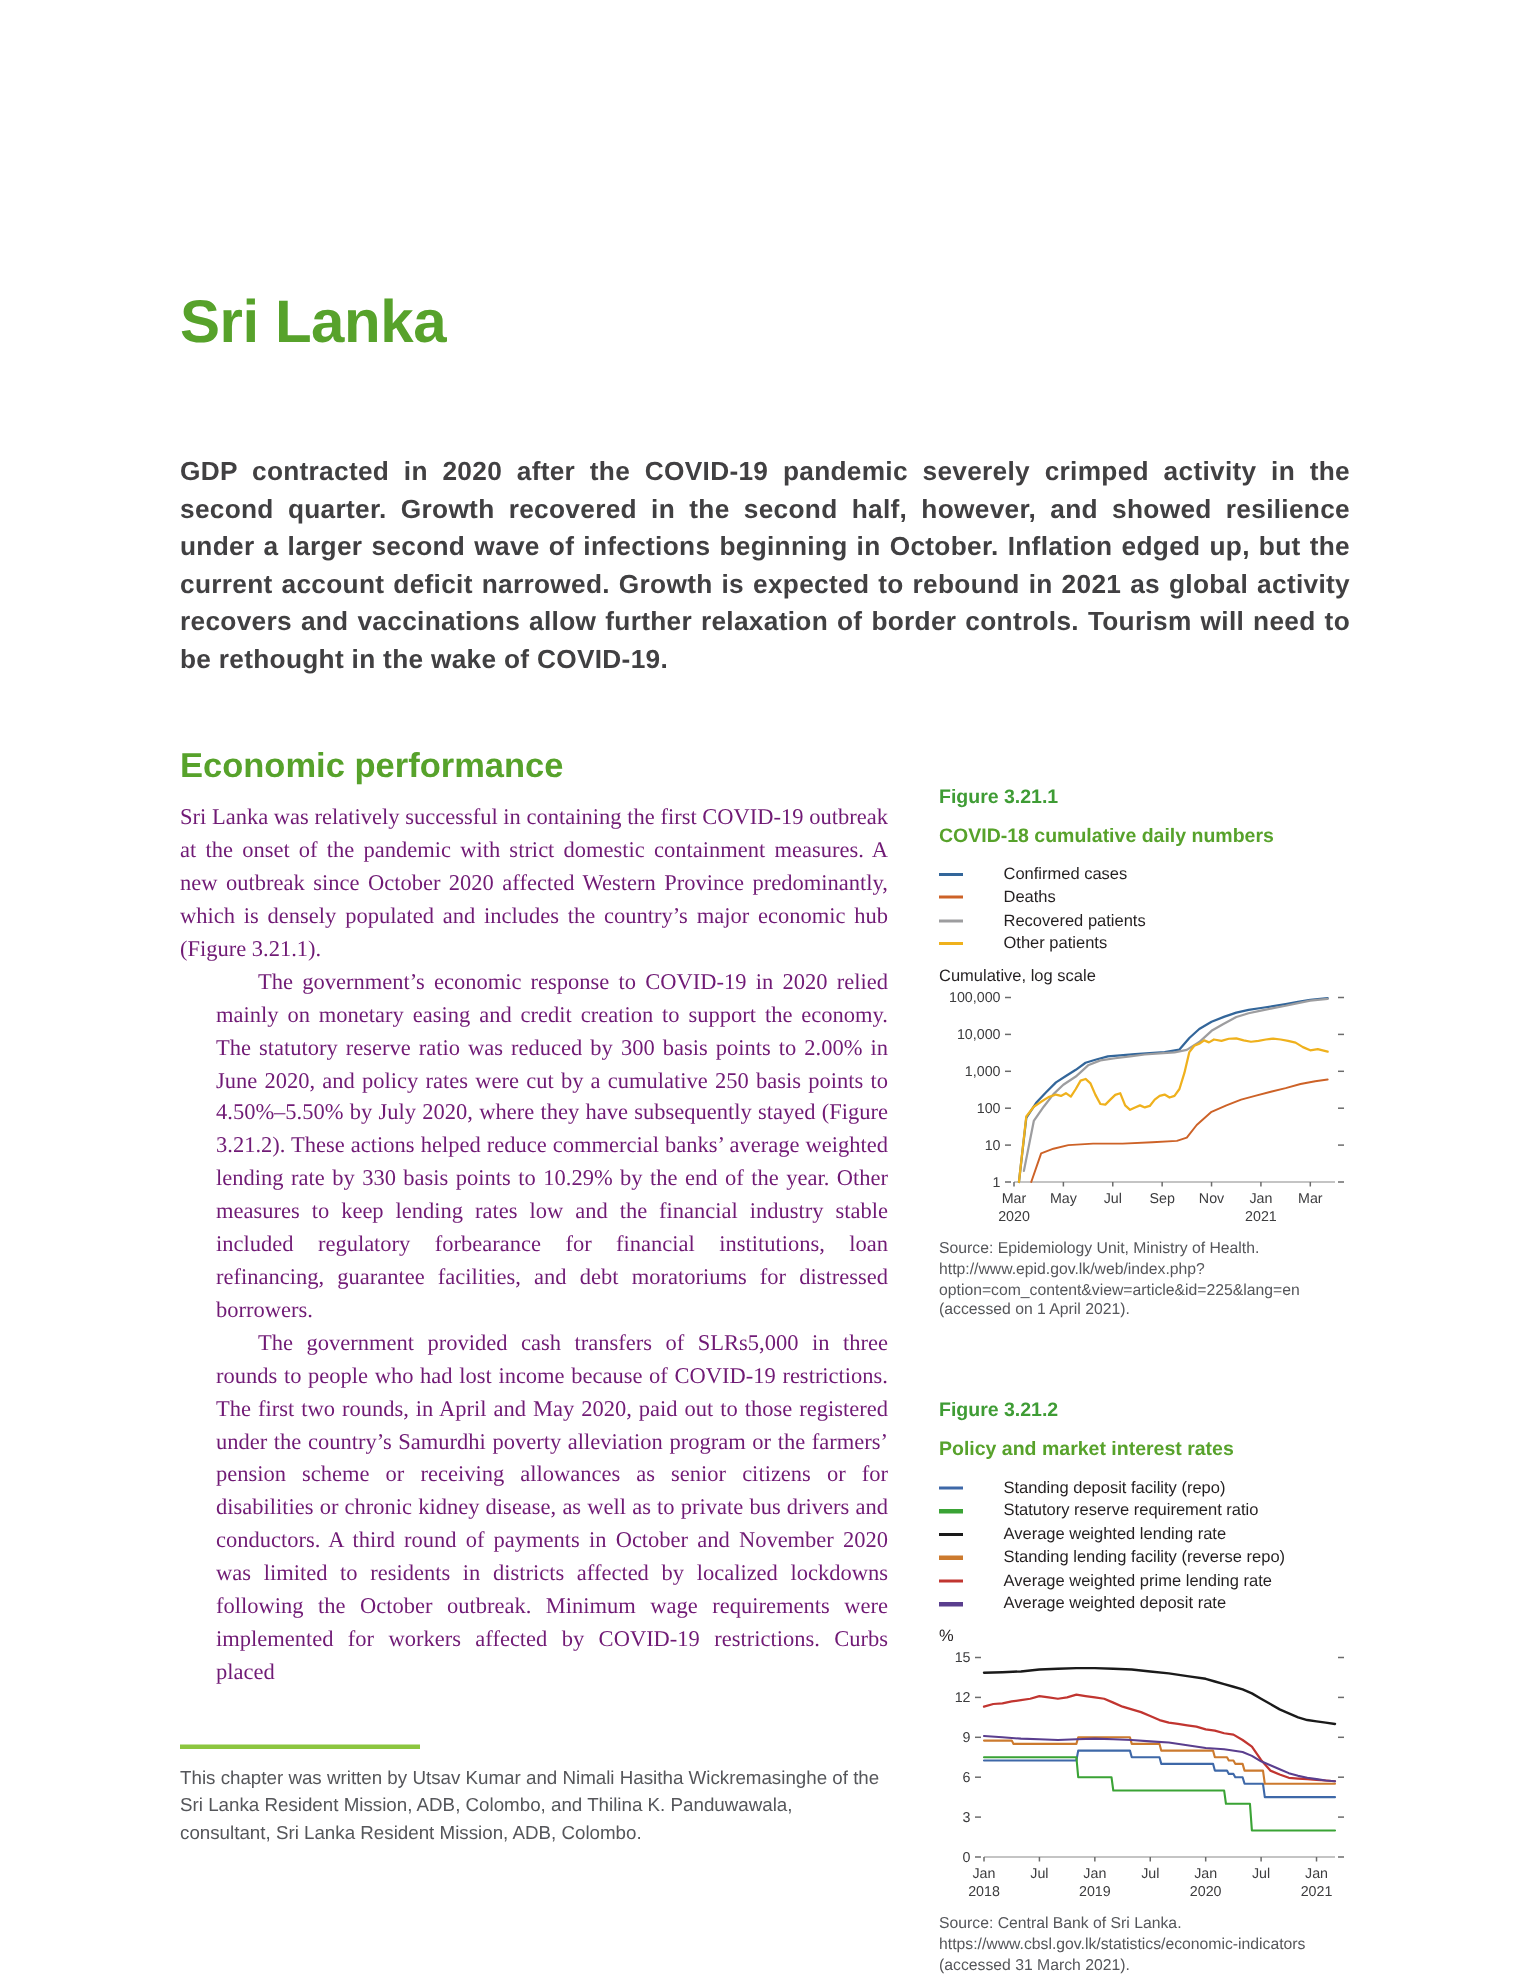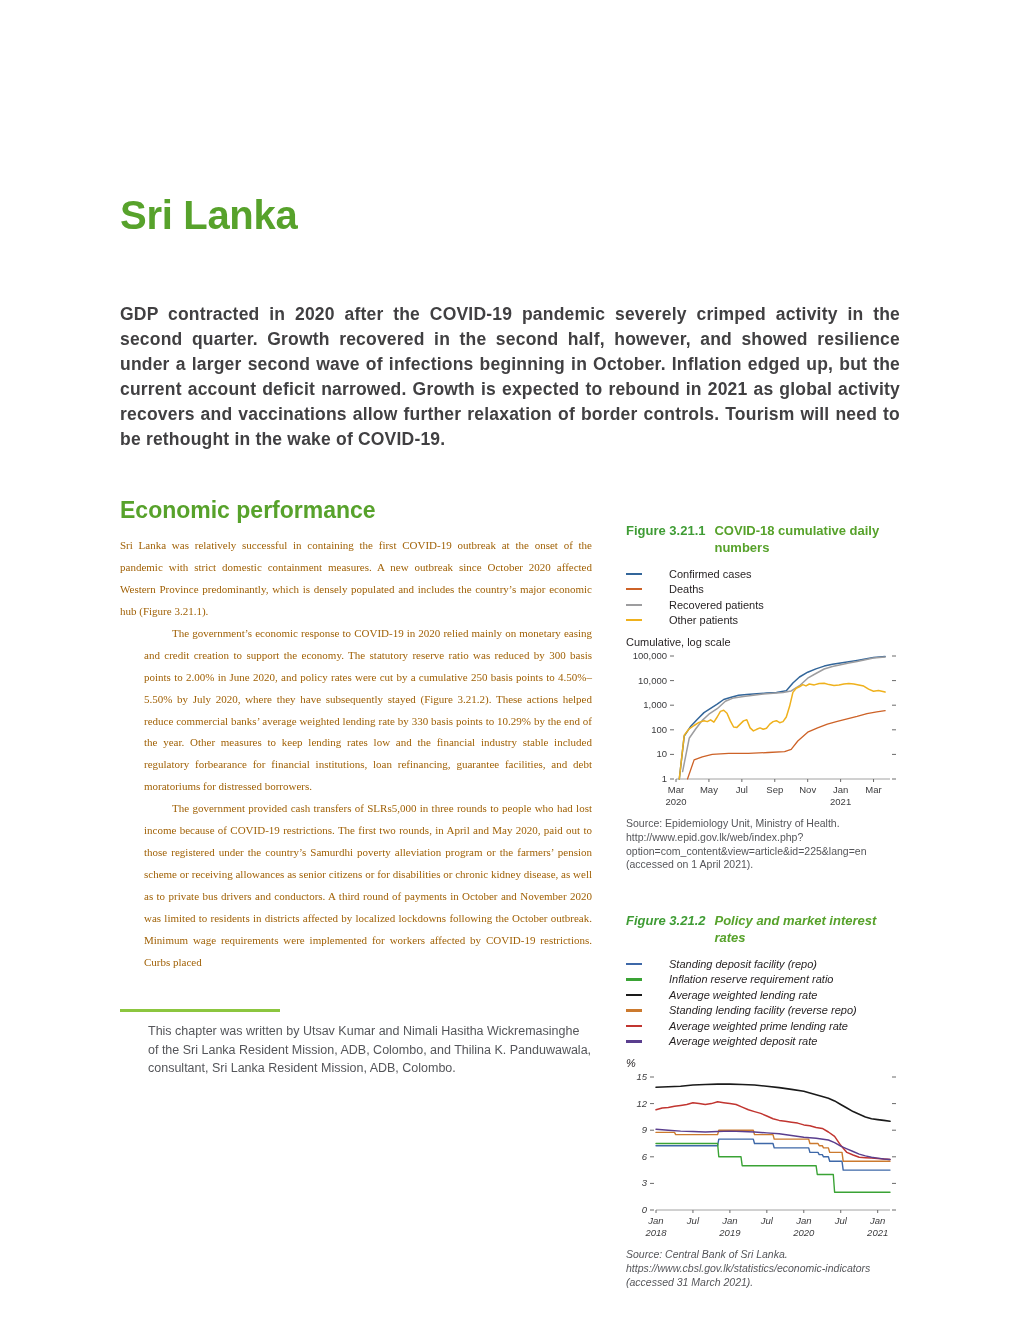--- a/index.html
+++ b/index.html
@@ -19,33 +19,33 @@
     color:#414042; text-align:justify; letter-spacing:0.2px;
   }
   .columns { display:flex; margin-top:46px; gap:34px; }
   .left-col { width:472px; }
   .right-col { width:274px; flex-shrink:0; }
 
   .section-heading {
     font-size:23px; line-height:1.1; font-weight:700; color:#57a22b; margin-bottom:12px;
   }
   .body-para {
-    font-family:"Liberation Serif", serif; font-size:11px; line-height:21.9px;
-    color:#a16207; text-align:justify;
+    font-family:"Liberation Serif", serif; font-size:15px; line-height:21.9px;
+    color:#701a75; text-align:justify;
   }
   .body-para.indent { text-indent:28px;margin-left:24px; }
 
   .footnote-rule { margin-top:36px; width:160px; height:3px; background:#8cc63f; }
   .footnote {
-    margin-top:10px; font-size:12.5px; line-height:18.5px; color:#55565a;margin-left:28px;
+    margin-top:10px; font-size:12.5px; line-height:18.5px; color:#55565a;
   }
 
   .figure { margin-top:24px; }
-  .figure + .figure { margin-top:40px;font-style:italic; }
-  .fig-head { display:flex; gap:9px; font-size:13px; line-height:17px; font-weight:700; }
+  .figure + .figure { margin-top:50px; }
+  .fig-head { display:flex; gap:9px; font-size:13px; line-height:17px; font-weight:700;flex-direction:column; }
   .fig-label { color:#3f9c35; white-space:nowrap; }
   .fig-title { color:#57a22b; flex:1; }
   .legend { margin-top:10px; }
   .legend-item { display:flex; align-items:center; height:15.5px;gap:20px; }
   .legend-swatch { width:16px; height:2.4px; margin-right:7px; flex-shrink:0; }
   .legend-label { font-size:11px; color:#231f20; }
   .unit-label { margin-top:8px; font-size:11px; color:#231f20; height:13px; }
   .chart-svg { display:block; margin-top:2px; }
   svg text { font-family:"Liberation Sans", sans-serif; }
   .source {
@@ -149,21 +149,21 @@
           <span class="fig-label">Figure 3.21.2</span>
           <span class="fig-title">Policy and market interest rates</span>
         </div>
         <div class="legend">
           <div class="legend-item">
             <span class="legend-swatch" style="background: rgb(62, 104, 168);"></span>
             <span class="legend-label">Standing deposit facility (repo)</span>
           </div>
           <div class="legend-item">
             <span class="legend-swatch" style="background: rgb(58, 163, 53);"></span>
-            <span class="legend-label">Inflation reserve requirement ratio</span>
+            <span class="legend-label">Statutory reserve requirement ratio</span>
           </div>
           <div class="legend-item">
             <span class="legend-swatch" style="background: rgb(26, 26, 26);"></span>
             <span class="legend-label">Average weighted lending rate</span>
           </div>
           <div class="legend-item">
             <span class="legend-swatch" style="background: rgb(204, 122, 46);"></span>
             <span class="legend-label">Standing lending facility (reverse repo)</span>
           </div>
           <div class="legend-item">

